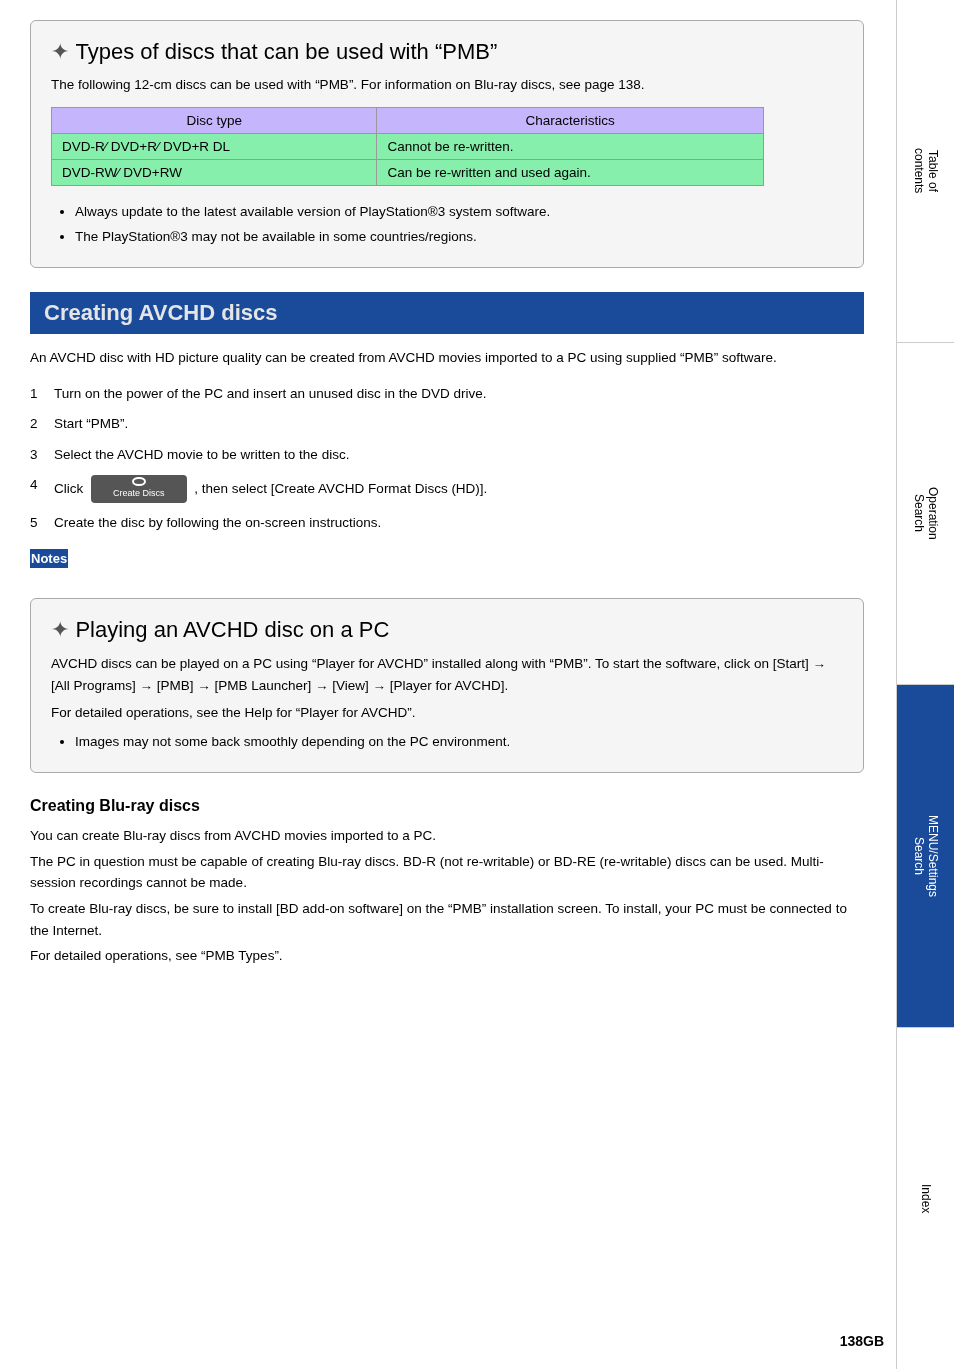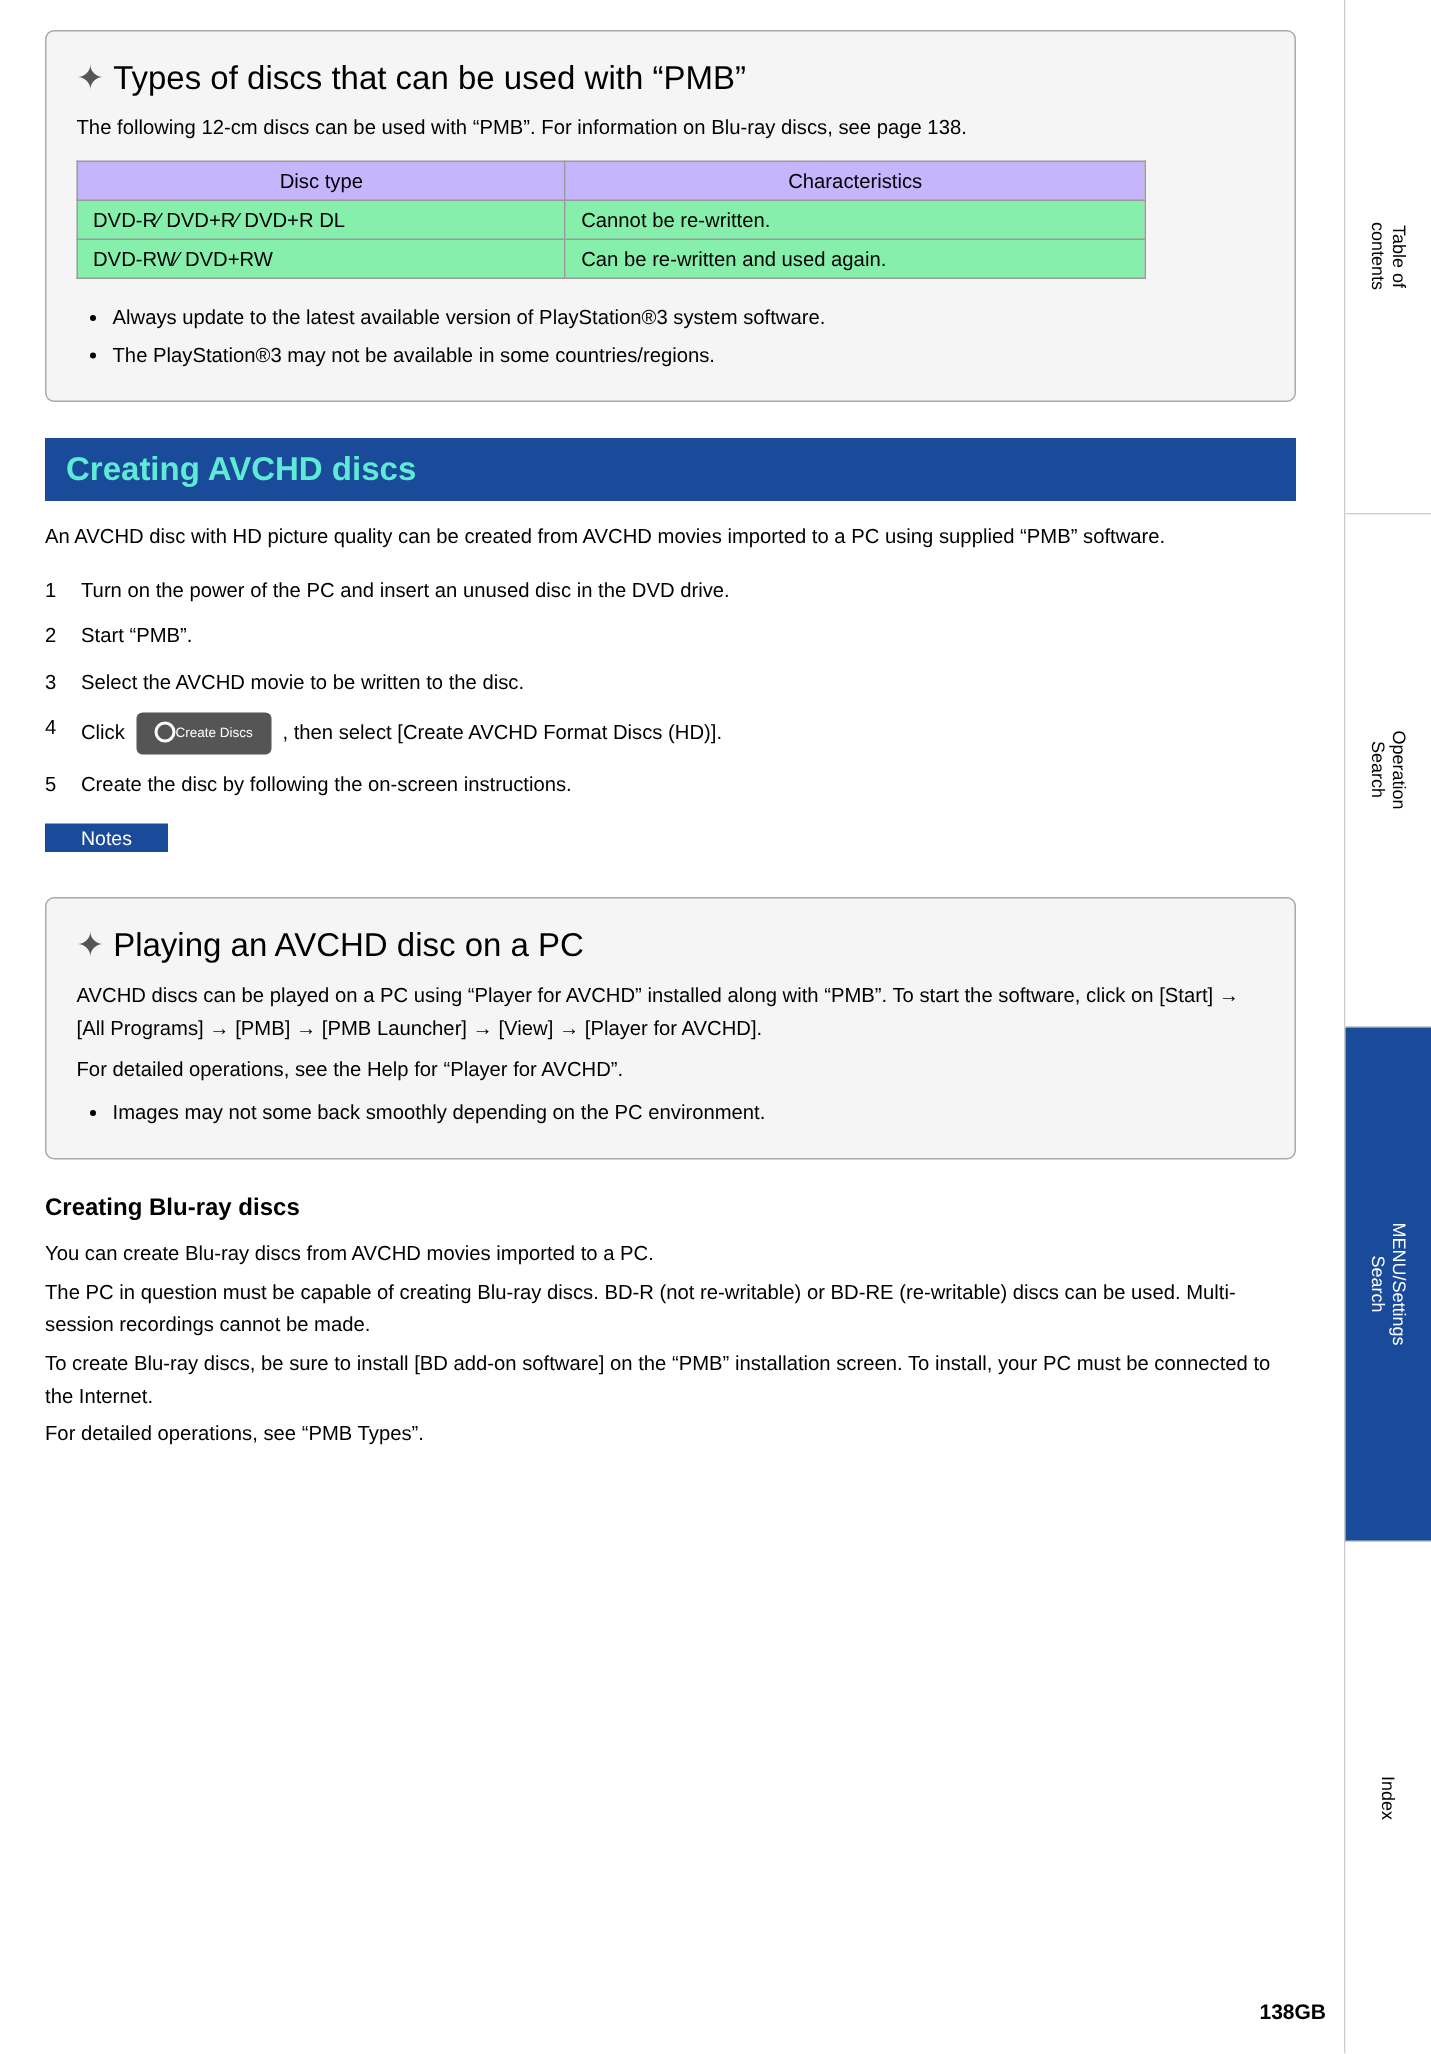--- a/index.html
+++ b/index.html
@@ -74,21 +74,21 @@
       line-height: 1.8;
     }
 
     
     .avchd-section {
       margin-bottom: 24px;
     }
 
     .avchd-header {
       background: #1a4b9b;
-      color: #5eead4;
+      color: #e5e5e5;
       font-size: 22px;
       font-weight: bold;
       padding: 8px 14px;
       margin-bottom: 14px;
     }
 
     .avchd-intro {
       font-size: 13.5px;
       line-height: 1.5;
       margin-bottom: 16px;
@@ -115,24 +115,24 @@
     }
 
     .create-disc-btn {
       display: inline-flex;
       align-items: center;
       justify-content: center;
       background: #555;
       color: #fff;
       border-radius: 4px;
       font-size: 10px;
-      padding: 2px 12px;
+      padding: 2px 22px;
       min-width: 52px;
       height: 28px;
-      flex-direction: row;
+      flex-direction: column;
       vertical-align: middle;
       margin: 0 4px;
     }
 
     .create-disc-btn .disc-icon-circle {
       width: 14px;
       height: 14px;
       border: 2px solid #fff;
       border-radius: 50%;
       margin-bottom: 1px;
@@ -147,22 +147,22 @@
     
     .notes-box {
       margin-bottom: 16px;
     }
 
     .notes-label {
       display: inline-block;
       background: #1a4b9b;
       color: #fff;
       font-size: 13px;
-      font-weight: normal;
-      padding: 2px 24px;
+      font-weight: bold;
+      padding: 2px 1px;
       margin-bottom: 6px;
     }
 
     .notes-list {
       list-style: disc;
       padding-left: 24px;
       font-size: 13.5px;
       line-height: 1.8;
     }
 

